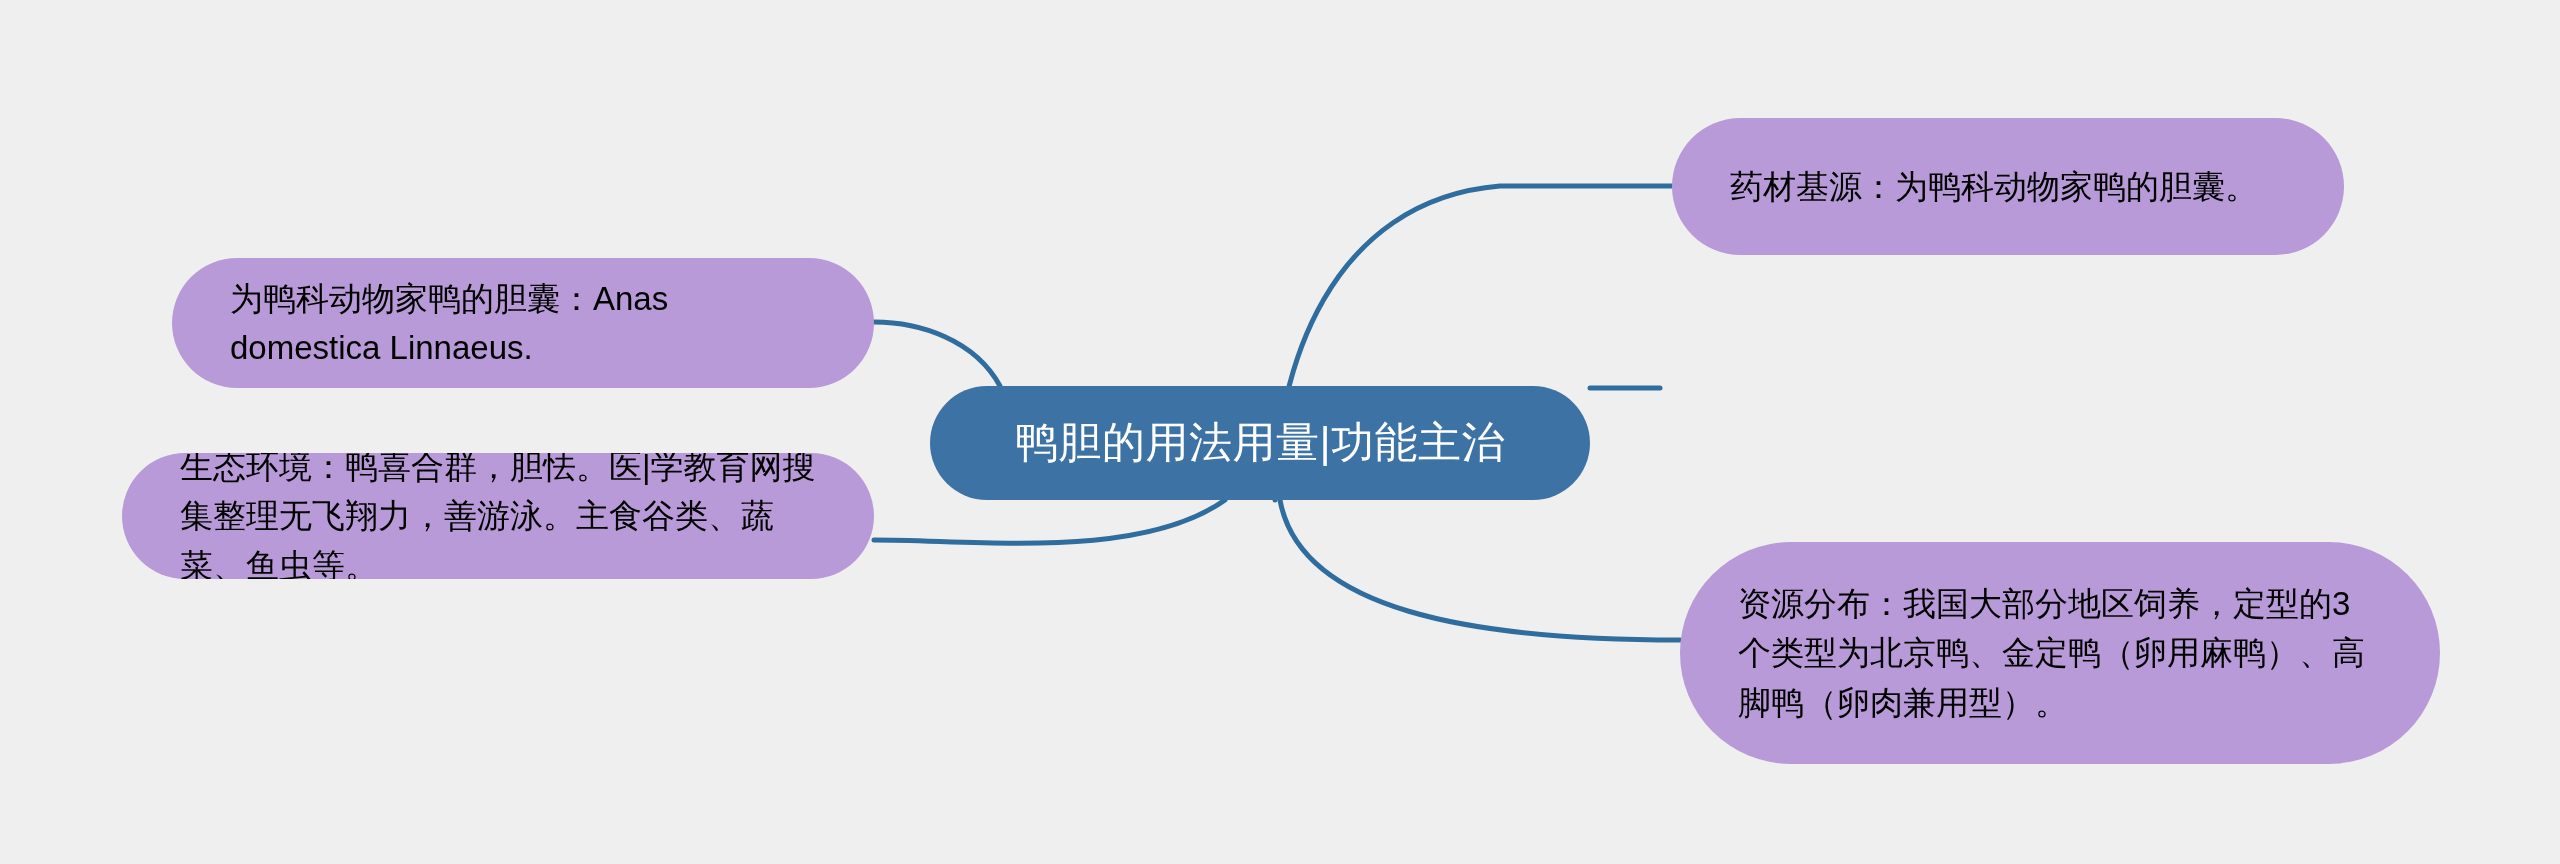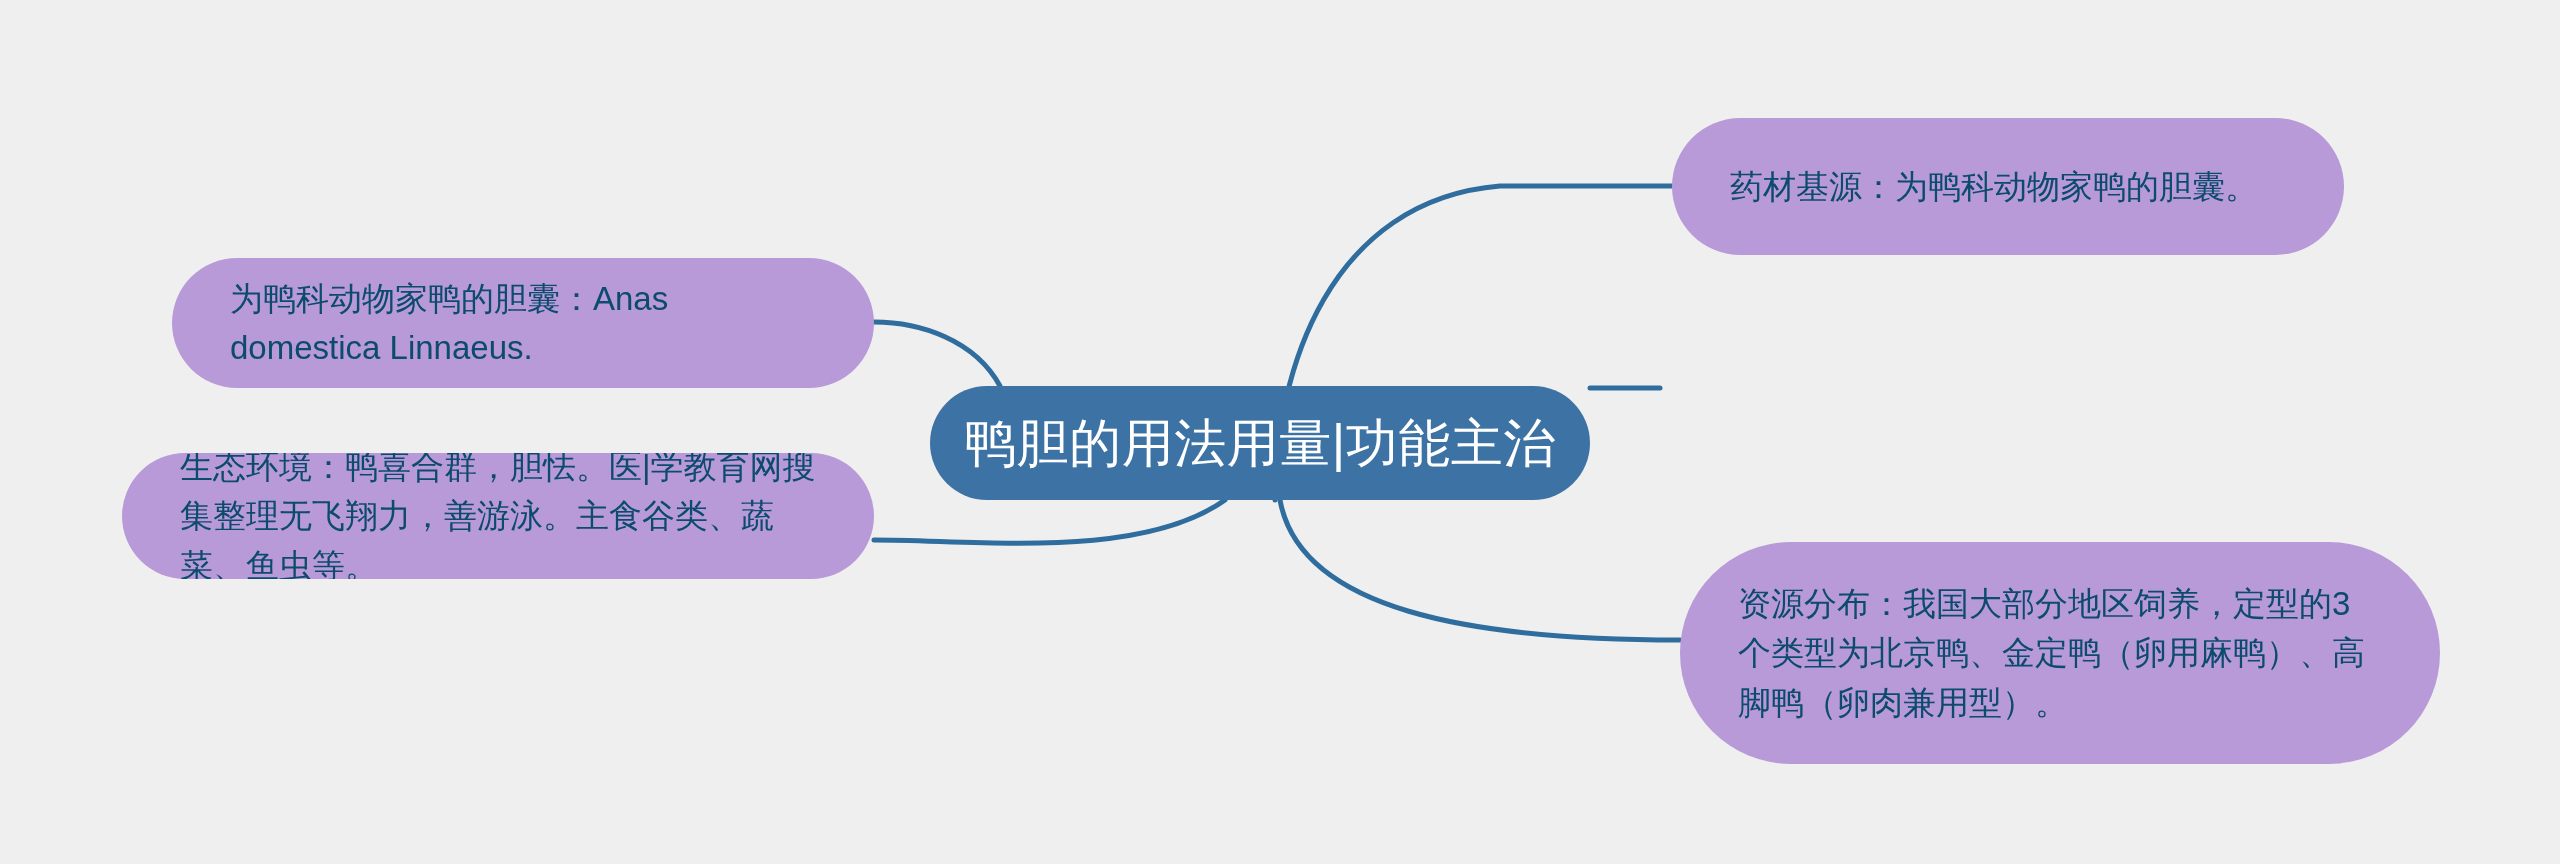--- a/index.html
+++ b/index.html
@@ -42,30 +42,30 @@
     word-break: break-word;
   }
   
   .root {
     background: #3d72a4;
     color: #ffffff;
     justify-content: center;
     text-align: center;
   }
   .root .node-text {
-    font-size: 52px;
+    font-size: 43px;
     line-height: 1.25;
     letter-spacing: 0.5px;
     text-align: center;
     padding: 0 30px;
   }
   
   .leaf {
     background: #b89ad8;
-    color: #0c4a6e;
+    color: #000000;
   }
   .leaf .node-text {
     font-size: 33px;
     line-height: 1.5;
     padding: 0 58px;
     text-align: left;
   }
 
   
   #node-latin-name   { left: 172px;  top: 258px; width: 702px;  height: 130px; }

